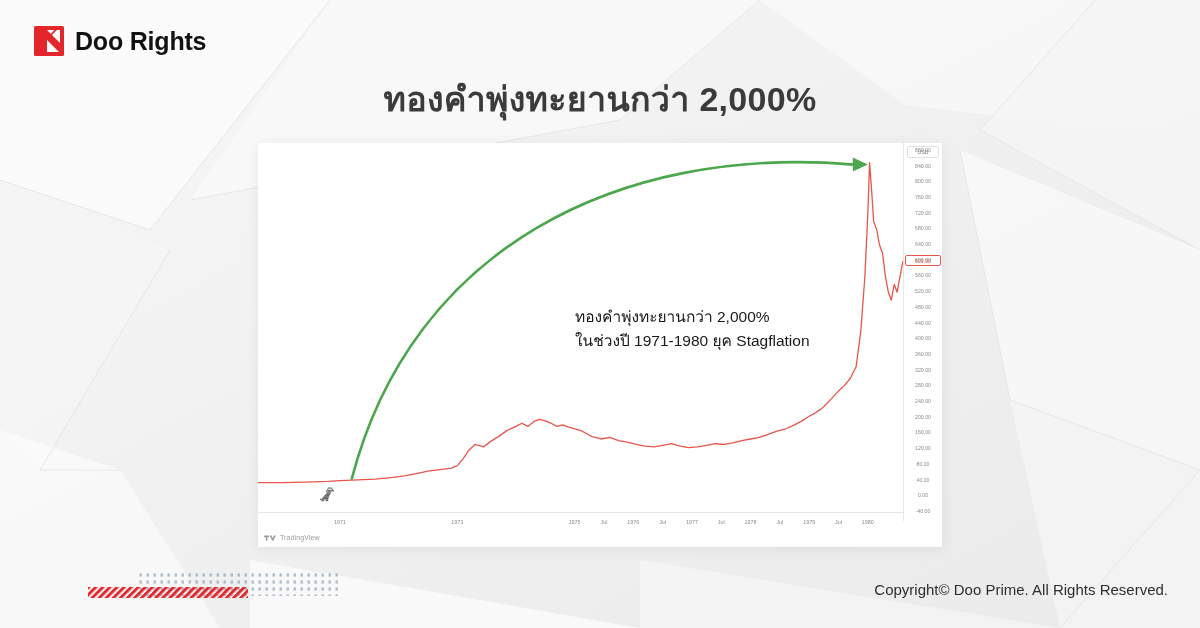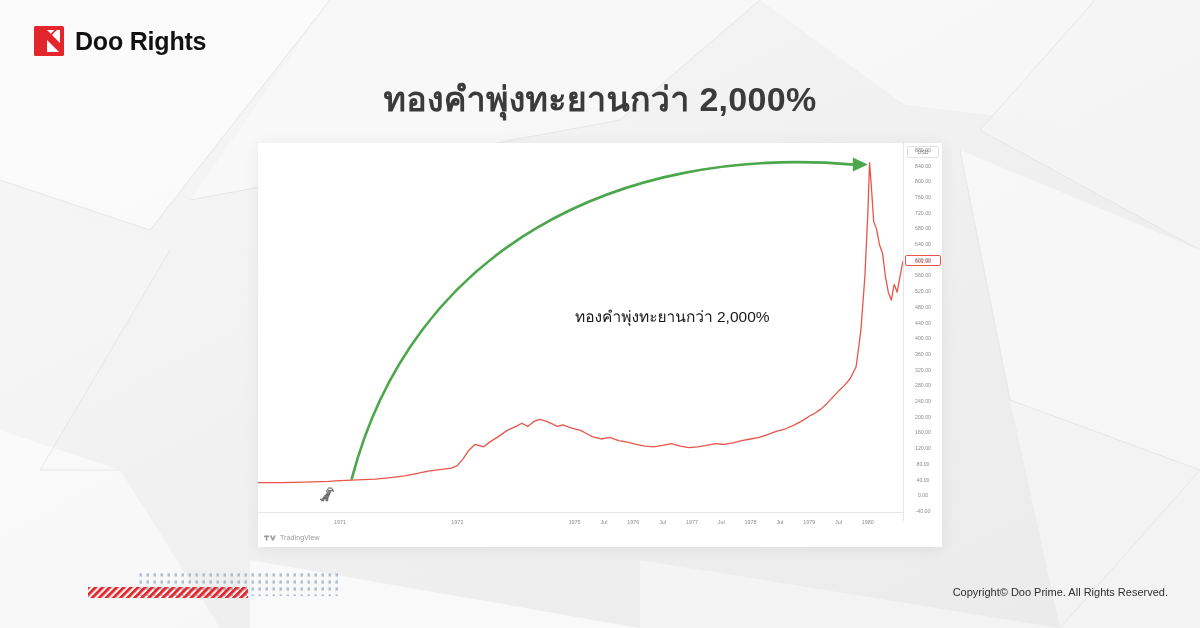--- a/index.html
+++ b/index.html
@@ -84,21 +84,21 @@
 
   
   #annot {
     position:absolute; left:575px; top:305px; z-index:6;
     font-size:15.5px; color:#1a1a1a; line-height:1.55; white-space:nowrap;
   }
 
   
   #copyright {
     position:absolute; right:32px; bottom:30px; z-index:5;
-    font-size:11px; color:#2e2e2e;
+    font-size:15px; color:#2e2e2e;
   }
   #deco { position:absolute; left:88px; bottom:22px; z-index:5; }
 </style>
 </head>
 <body>
 
 <svg id="bg" viewBox="0 0 1200 628" preserveAspectRatio="none">
   <defs>
     <linearGradient id="bgg" x1="0" y1="0" x2="1" y2="1">
       <stop offset="0%" stop-color="#f7f7f7"></stop>
@@ -229,20 +229,21 @@
         <rect x="1.8" y="1.6" width="1.6" height="5" fill="#9b9b9b"></rect>
         <polygon points="5.8,1.6 7.6,1.6 8.8,4.3 10,1.6 11.9,1.6 9.5,6.6 8.1,6.6" fill="#9b9b9b"></polygon>
       </svg>
     </span>
     <span id="tv-word">TradingView</span>
   </div>
 </div>
 
 <div id="annot">
   <div>ทองคำพุ่งทะยานกว่า 2,000%</div>
+  <div>ในช่วงปี 1971-1980 ยุค Stagflation</div>
 </div>
 
 <svg id="deco" width="250" height="34" viewBox="0 0 250 34">
   <defs>
     <pattern id="hatch" width="5" height="5" patternUnits="userSpaceOnUse" patternTransform="rotate(45)">
       <rect width="2.4" height="5" fill="#E3262B"></rect>
     </pattern>
     <linearGradient id="dotfade" x1="0" y1="0" x2="1" y2="0">
       <stop offset="0%" stop-color="#8fa3b8" stop-opacity="0"></stop>
       <stop offset="55%" stop-color="#8fa3b8" stop-opacity=".55"></stop>

